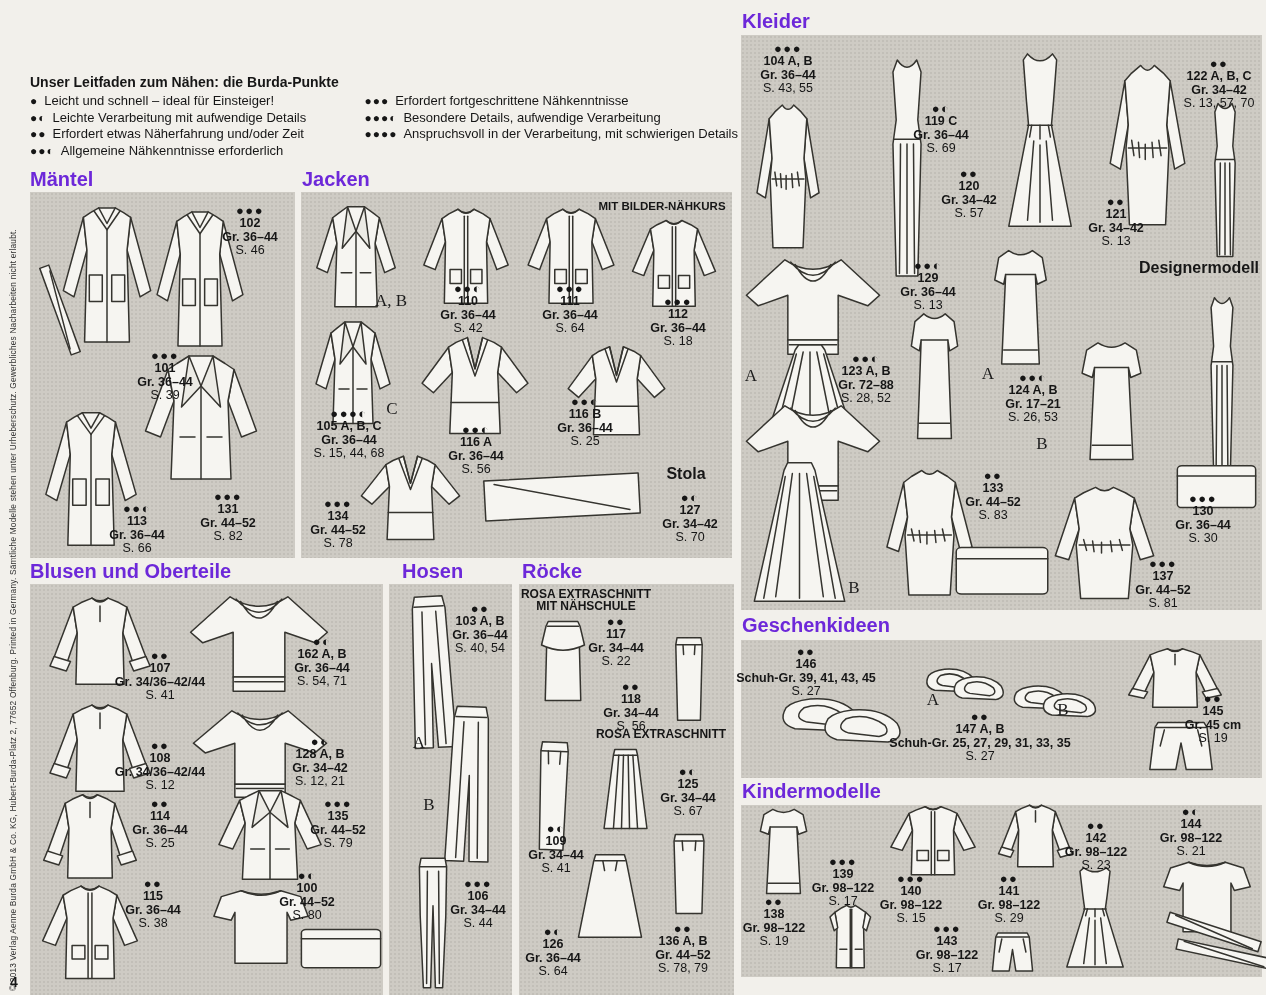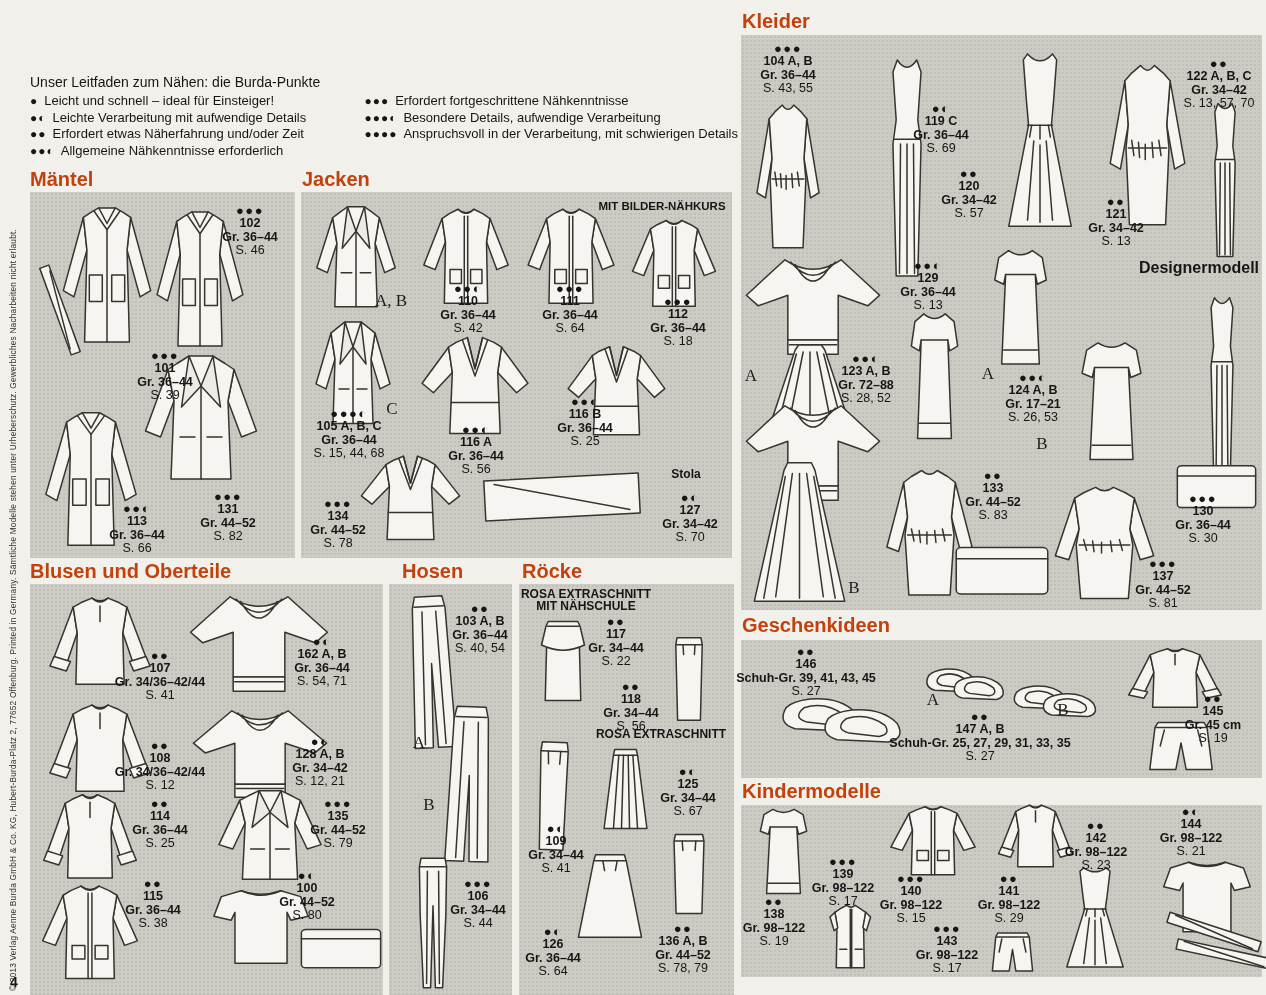--- a/index.html
+++ b/index.html
@@ -6,28 +6,28 @@
   body{width:1266px;height:995px;overflow:hidden;background:#f2f0eb;
        font-family:"Liberation Sans",sans-serif;color:#161616;}
   #page{position:relative;width:1266px;height:995px;}
 
   .masthead{position:absolute;left:30px;top:6px;width:701px;border-top:2px solid #1a1a1a;padding-top:2px;}
   .masthead h1{margin:0;font-size:44px;font-weight:bold;color:#4f4f4f;letter-spacing:-1px;
                white-space:nowrap;line-height:1.02;transform:scaleX(.88);transform-origin:left center;}
   .masthead::after{content:"";display:block;border-bottom:3px solid #1a1a1a;margin-top:3px;}
 
   .legend{position:absolute;left:30px;top:74px;width:708px;}
-  .legend-heading{font-size:14px;font-weight:normal;margin-bottom:3px;}
+  .legend-heading{font-size:14px;font-weight:bold;margin-bottom:3px;}
   .legend-cols{display:flex;gap:10px;}
   ul.legend-col{list-style:none;margin:0;padding:0;}
   ul.legend-col:first-child{width:330px;}
   .legend-col li{font-size:13px;line-height:16.5px;display:flex;gap:6px;align-items:baseline;white-space:nowrap;}
   .ldots{font-size:12px;letter-spacing:1px;}
 
-  .sec-title{position:absolute;font-size:20px;font-weight:bold;color:#c2410c;white-space:nowrap;}
+  .sec-title{position:absolute;font-size:20px;font-weight:bold;color:#6d28d9;white-space:nowrap;}
   .panel{position:absolute;background-color:#cecbc4;
          background-image:radial-gradient(#c2bfb8 .8px, rgba(0,0,0,0) .9px);background-size:4px 4px;}
 
   .sketch{position:absolute;}
   .sketch svg{display:block;width:100%;height:100%;overflow:visible;}
   #sk-defs *{stroke:#35342f;stroke-width:1.5;vector-effect:non-scaling-stroke;
              stroke-linejoin:round;stroke-linecap:round;}
 
   .model{position:absolute;text-align:center;font-size:12.5px;line-height:13.5px;}
   .model .dots{font-size:13px;letter-spacing:1.5px;line-height:12px;}
@@ -381,21 +381,21 @@
       <div class="gr">Gr. 44–52</div>
       <div class="pgs">S. 78</div>
     </div>
     <div class="model" style="left: 640px; top: 492px; width: 100px;">
       <div class="dots">●◐</div>
       <div class="num">127</div>
       <div class="gr">Gr. 34–42</div>
       <div class="pgs">S. 70</div>
     </div>
     <div class="note" style="left: 572px; top: 200px; width: 180px; font-size: 11.5px;">MIT BILDER-NÄHKURS</div>
-    <div class="note" style="left: 641px; top: 468px; width: 90px; font-size: 12px;">Stola</div>
+    <div class="note" style="left: 641px; top: 468px; width: 90px; font-size: 16px;">Stola</div>
     <div class="variant-letter" style="left: 391px; top: 291px;">A, B</div>
     <div class="variant-letter" style="left: 392px; top: 399px;">C</div>
     <div class="panel" style="left: 30px; top: 584px; width: 353px; height: 411px;"></div>
     <div class="sec-title" style="left: 30px; top: 560px;">Blusen und Oberteile</div>
     <div class="sketch" style="left: 33px; top: 588px; width: 134px; height: 112px;">
       <svg viewBox="0 0 100 100" preserveAspectRatio="none">
         <use href="#sk-top" width="100" height="100"></use>
       </svg>
     </div>
     <div class="sketch" style="left: 183px; top: 585px; width: 152px; height: 118px;">

